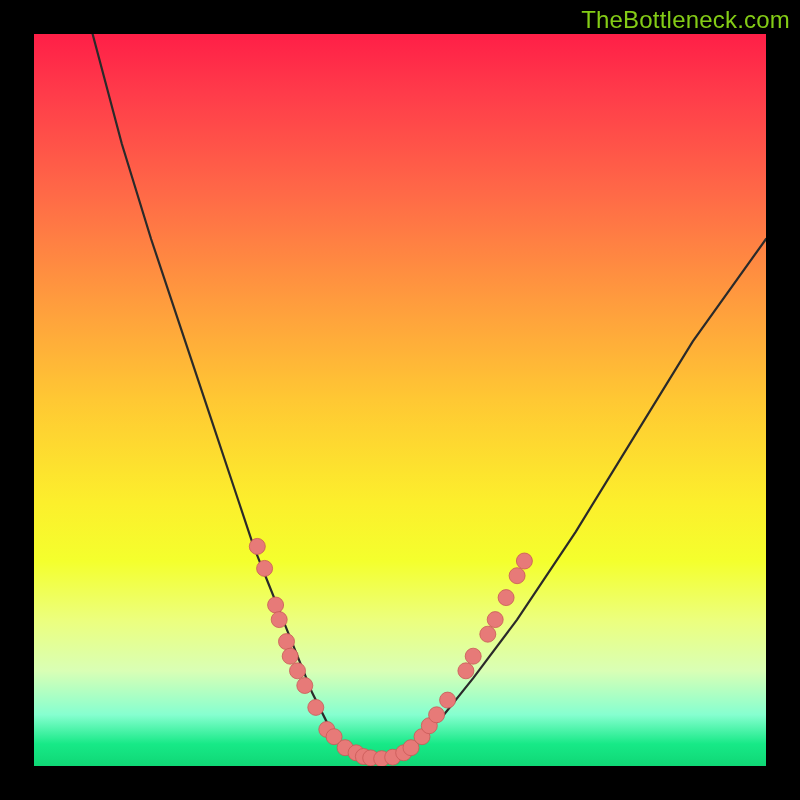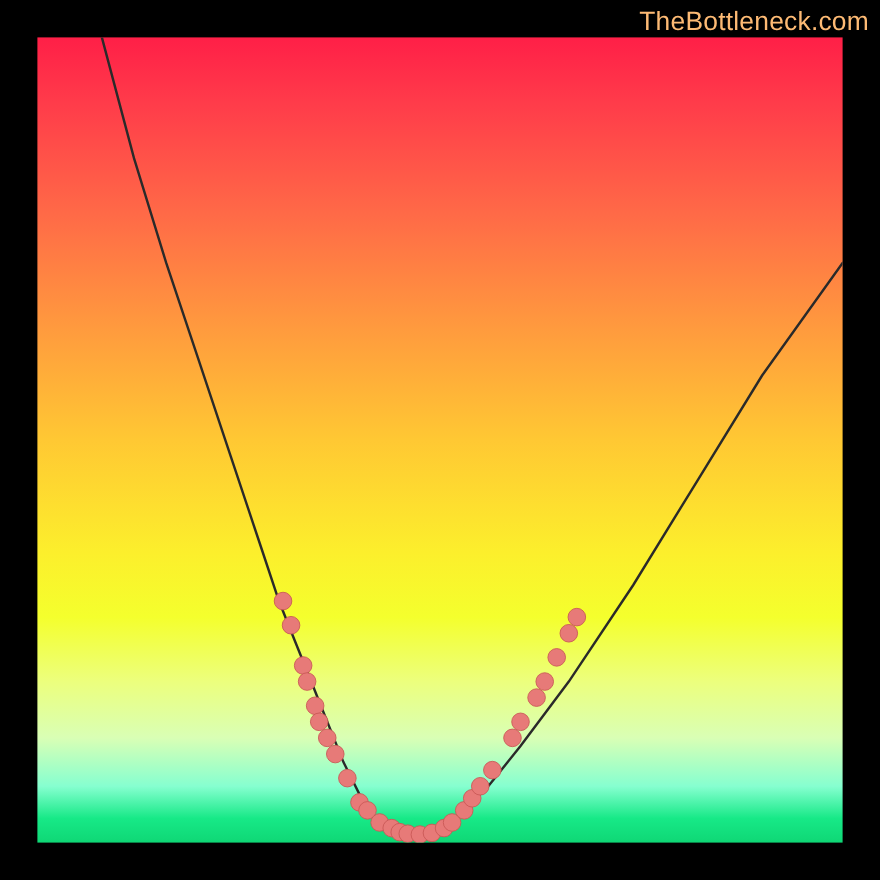--- a/index.html
+++ b/index.html
@@ -35,21 +35,21 @@
       #d9ffb5 87%,
       #86ffd0 93%,
       #17e987 97%,
       #0fd775 100%
     );
   }
   .watermark {
     position: absolute;
     top: 6px;
     right: 10px;
-    color: #fdba74;
+    color: #84cc16;
     font-size: 24px;
     letter-spacing: 0.2px;
     font-weight: 400;
   }
   svg.curve {
     position: absolute;
     top: 0; left: 0;
     width: 732px; height: 732px;
   }
 </style>

